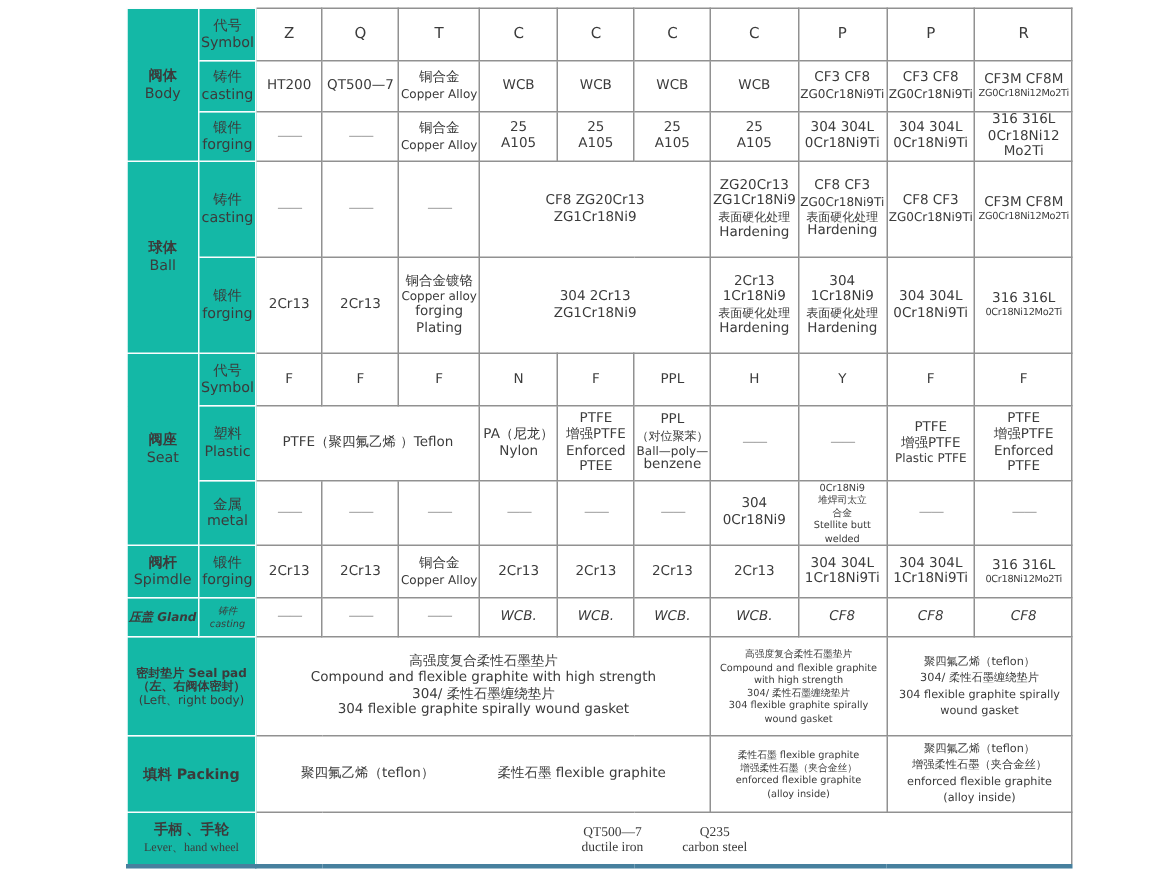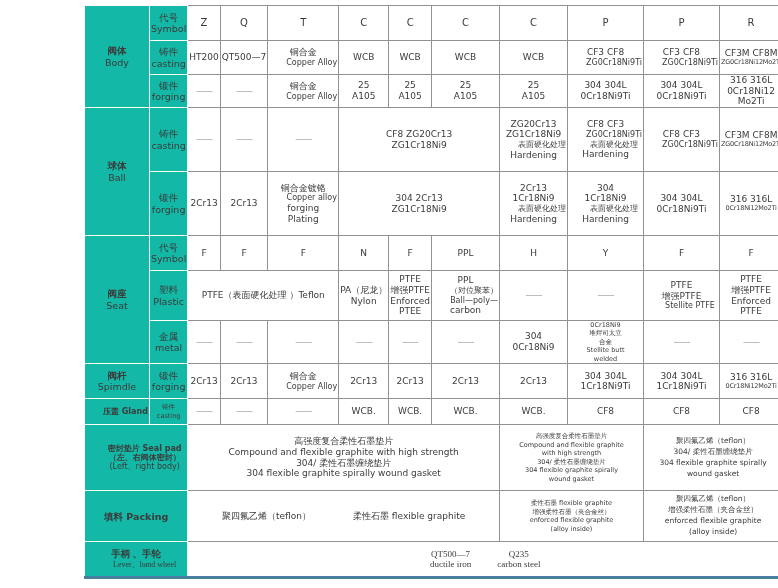--- a/index.html
+++ b/index.html
@@ -9,21 +9,21 @@
              border-bottom:3px solid #47809e;}
   td{border:1px solid #919191;text-align:center;vertical-align:middle;font-size:9px;
      line-height:1.18;padding:0 1px;overflow:hidden;}
   td.label{background:#14b8a6;border-color:#fbfdfe;font-size:9.5px;overflow:visible;}
   td.dash{color:#9a9a9a;letter-spacing:-1px;}
   td.xs2{font-size:6.5px;line-height:1.3;}
   td.sm2{font-size:7.5px;line-height:1.45;}
   td.hdr{font-size:10px;}
   .ln{white-space:nowrap;}
   .ln.b{font-weight:bold;}
-  .ln.sm{font-size:8px;padding-left:17px;}
+  .ln.sm{font-size:8px;}
   .ln.xs{font-size:6.5px;letter-spacing:-0.2px;text-align:center;}
   .duo{display:flex;justify-content:center;align-items:center;}
   td.gap-lg .duo{gap:42px;}
   td.gap-sm .duo{gap:26px;}
   .duo-col{text-align:center;}
 </style>
 </head>
 <body>
 
 <div class="stage">
@@ -292,48 +292,48 @@
           <td>
             <div class="ln">F</div>
           </td>
         </tr>
         <tr style="height: 50px;">
           <td class="label">
             <div class="ln">塑料</div>
             <div class="ln">Plastic</div>
           </td>
           <td colspan="3">
-            <div class="ln">PTFE（表面硬化处理 ）Teflon</div>
+            <div class="ln">PTFE（聚四氟乙烯 ）Teflon</div>
           </td>
           <td>
             <div class="ln">PA（尼龙）</div>
             <div class="ln">Nylon</div>
           </td>
           <td>
             <div class="ln">PTFE</div>
             <div class="ln">增强PTFE</div>
             <div class="ln">Enforced</div>
             <div class="ln">PTEE</div>
           </td>
           <td>
             <div class="ln">PPL</div>
             <div class="ln sm">（对位聚苯）</div>
             <div class="ln sm">Ball—poly—</div>
-            <div class="ln">carbon</div>
+            <div class="ln">benzene</div>
           </td>
           <td class="dash">
             <div class="ln">——</div>
           </td>
           <td class="dash">
             <div class="ln">——</div>
           </td>
           <td>
             <div class="ln">PTFE</div>
             <div class="ln">增强PTFE</div>
-            <div class="ln sm">Stellite PTFE</div>
+            <div class="ln sm">Plastic PTFE</div>
           </td>
           <td>
             <div class="ln">PTFE</div>
             <div class="ln">增强PTFE</div>
             <div class="ln">Enforced</div>
             <div class="ln">PTFE</div>
           </td>
         </tr>
         <tr style="height: 43px;">
           <td class="label">
@@ -413,21 +413,21 @@
           </td>
           <td>
             <div class="ln">304 304L</div>
             <div class="ln">1Cr18Ni9Ti</div>
           </td>
           <td>
             <div class="ln">316 316L</div>
             <div class="ln xs">0Cr18Ni12Mo2Ti</div>
           </td>
         </tr>
-        <tr style="height: 26px;">
+        <tr style="height: 26px; font-style: italic;">
           <td class="label">
             <div class="ln b sm">压盖 Gland</div>
           </td>
           <td class="label xs2">
             <div class="ln">铸件</div>
             <div class="ln">casting</div>
           </td>
           <td class="dash">
             <div class="ln">——</div>
           </td>

